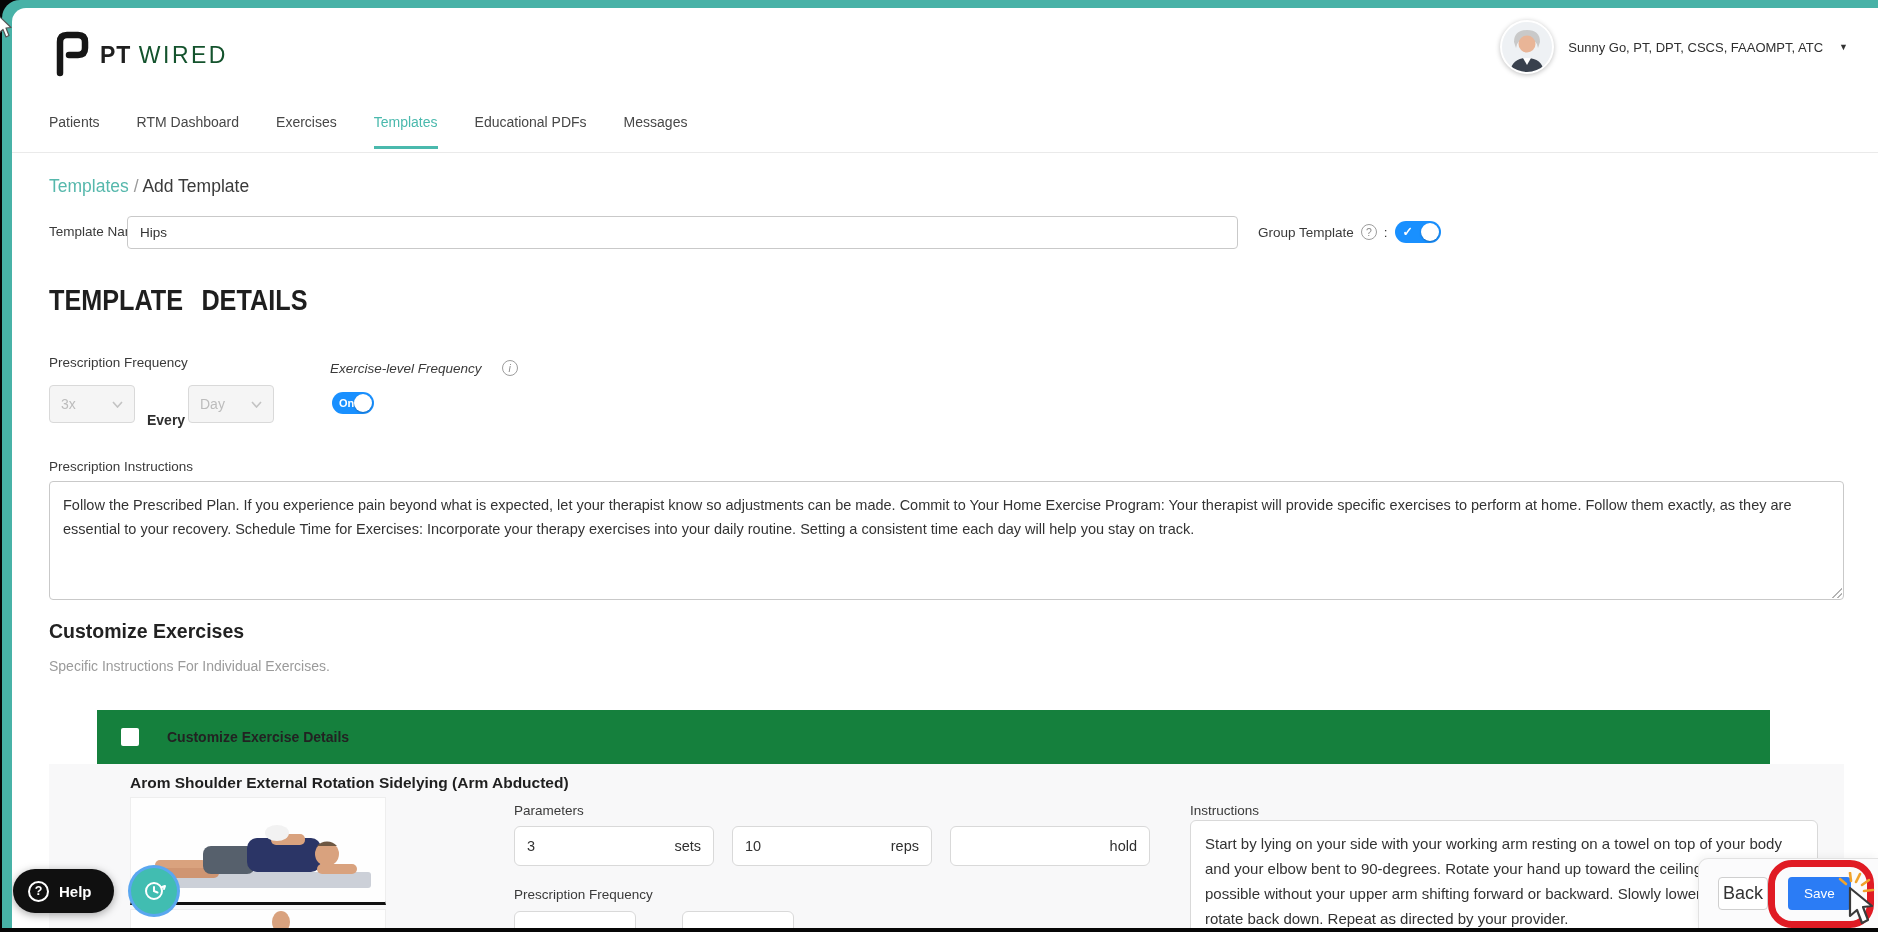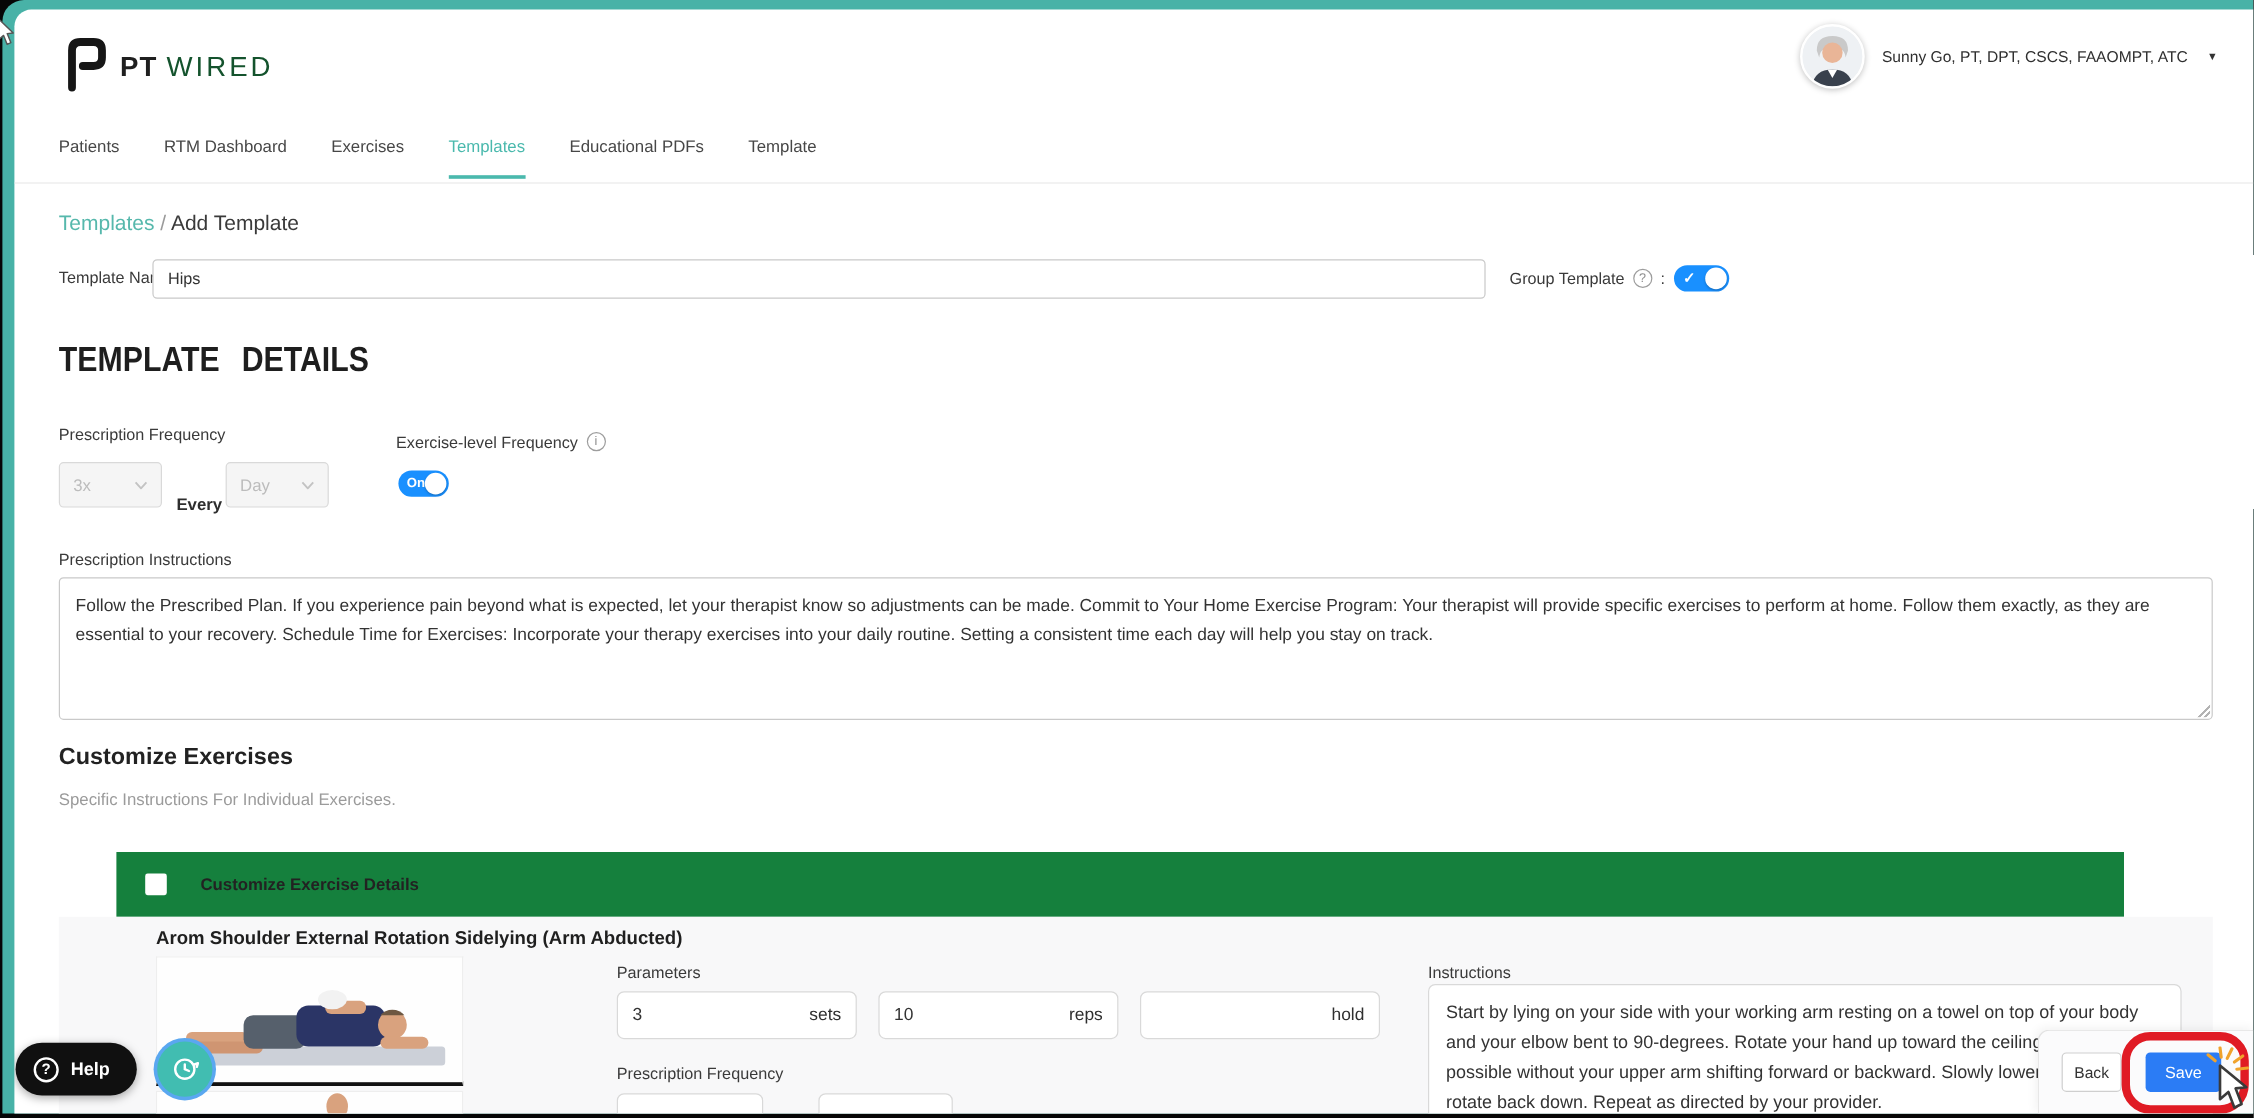--- a/index.html
+++ b/index.html
@@ -41,21 +41,21 @@
   .switch .chk { position:absolute; left:8px; top:3px; color:#fff; font-size:12.5px; font-weight:700; }
   .switch .on-text { position:absolute; left:7px; top:4.5px; color:#fff; font-size:11px; font-weight:700; }
 
   
   .tdetails { position:absolute; left:37px; top:276px; font-size:29px; font-weight:800; color:#1e1e1e; word-spacing:13px; transform:scaleX(.87); transform-origin:left center; white-space:nowrap; }
   .pfreq-label { position:absolute; left:37px; top:347px; }
   .sel { position:absolute; width:86px; height:38px; background:#f5f5f5; border:1px solid #d9d9d9; border-radius:4px; display:flex; align-items:center; justify-content:space-between; padding:0 11px; font-size:14px; color:#bcbcbc; cursor:default; }
   .sel-1 { left:37px; top:377px; }
   .sel-2 { left:176px; top:377px; }
   .every { position:absolute; left:135px; top:404px; font-size:14px; font-weight:700; color:#2e2e2e; }
-  .exlevel { position:absolute; left:318px; top:352px; display:flex; align-items:center; gap:7px; font-size:13.5px; color:#3a3a3a; }
+  .exlevel { position:absolute; left:318px; top:352px; display:flex; align-items:center; gap:20px; font-size:13.5px; color:#3a3a3a;font-style:italic; }
   .on-switch { position:absolute; left:320px; top:384px; width:42px; }
 
   .pinstr-label { position:absolute; left:37px; top:451px; }
   .ptext { position:absolute; left:37px; top:473px; width:1795px; height:119px; border:1px solid #c9c9c9; border-radius:4px; padding:11px 13px; font-size:14.5px; line-height:24px; color:#333; font-family:inherit; resize:none; outline:none; background:#fff; }
   .grip { position:absolute; left:1818px; top:578px; width:12px; height:12px; background:repeating-linear-gradient(135deg, transparent 0 2px, #b3b3b3 2px 3.6px); clip-path:polygon(100% 0, 100% 100%, 0 100%); }
 
   
   .cust-h { position:absolute; left:37px; top:612px; font-size:19.5px; font-weight:800; color:#222; }
   .cust-sub { position:absolute; left:37px; top:650px; font-size:14px; color:#9b9b9b; }
   .bar { position:absolute; left:37px; top:702px; width:1673px; height:54px; background:#15803d; display:flex; align-items:center;margin-left:48px; }
@@ -77,21 +77,21 @@
   .pb-sets { left:465px; } .pb-reps { left:683px; } .pb-hold { left:901px;padding-left:28px; }
   .exfreq-label { left:465px; top:123px; }
   .freq-box { position:absolute; top:147px; height:40px; background:#fff; border:1px solid #d9d9d9; border-radius:6px; }
   .fb-1 { left:465px; width:122px; } .fb-2 { left:633px; width:112px; }
 
   .instr-label { left:1141px; top:39px; }
   .extext { position:absolute; left:1141px; top:56px; width:628px; height:130px; border:1px solid #d9d9d9; border-radius:6px; background:#fff; padding:10px 14px; font-size:15px; line-height:25px; color:#333; font-family:inherit; resize:none; outline:none; }
 
   
   .footer-panel { position:absolute; right:0; bottom:0; width:180px; height:70px; background:#fbfbfc; border:1px solid #e2e2e2; border-right:none; border-bottom:none; border-top-left-radius:10px; box-shadow:-2px -2px 8px rgba(0,0,0,.05); z-index:20; }
-  .back-btn { position:absolute; left:19px; top:18px; width:50px; height:33px; background:#fff; border:1px solid #cfcfcf; border-radius:4px; font-size:13px; color:#333; font-family:inherit; cursor:pointer; }
+  .back-btn { position:absolute; left:19px; top:18px; width:50px; height:33px; background:#fff; border:1px solid #cfcfcf; border-radius:4px; font-size:18px; color:#333; font-family:inherit; cursor:pointer; }
   .save-btn { position:absolute; left:89px; top:18px; width:63px; height:33px; background:#2b7cf5; border:none; border-radius:4px; font-size:13.5px; color:#fff; font-family:inherit; cursor:pointer; }
   .red-ring { position:absolute; left:1756px; top:852px; width:106px; height:68px; border:7px solid #e01b24; border-radius:24px; z-index:30; pointer-events:none; }
   .click-cursor { position:absolute; left:1822px; top:864px; z-index:40; pointer-events:none; }
 
   .help-btn { position:absolute; left:1px; top:861px; height:44px; padding:0 22px 0 15px; background:#101010; border-radius:23px; display:flex; align-items:center; gap:10px; color:#fff; z-index:25; cursor:pointer; box-shadow:0 2px 8px rgba(0,0,0,.35); }
   .help-icn { width:21px; height:21px; border:2px solid #fff; border-radius:50%; display:flex; align-items:center; justify-content:center; font-size:12.5px; font-weight:700; }
   .help-txt { font-size:15px; font-weight:700; }
 
   .os-cursor { position:absolute; left:-3px; top:16px; z-index:50; pointer-events:none; }
 </style>
@@ -128,21 +128,21 @@
       <span class="user-name">Sunny Go, PT, DPT, CSCS, FAAOMPT, ATC</span>
       <span class="user-caret">▼</span>
     </div>
 
     <div class="nav">
       <div class="nav-item">Patients</div>
       <div class="nav-item">RTM Dashboard</div>
       <div class="nav-item">Exercises</div>
       <div class="nav-item active">Templates</div>
       <div class="nav-item">Educational PDFs</div>
-      <div class="nav-item">Template</div>
+      <div class="nav-item">Messages</div>
     </div>
     <div class="nav-divider"></div>
 
     <div class="crumbs">
       <span class="crumb-link">Templates</span>
       <span>/</span>
       <span class="crumb-cur">Add Template</span>
     </div>
 
     <div class="field-label tname-label">Template Name:</div>

